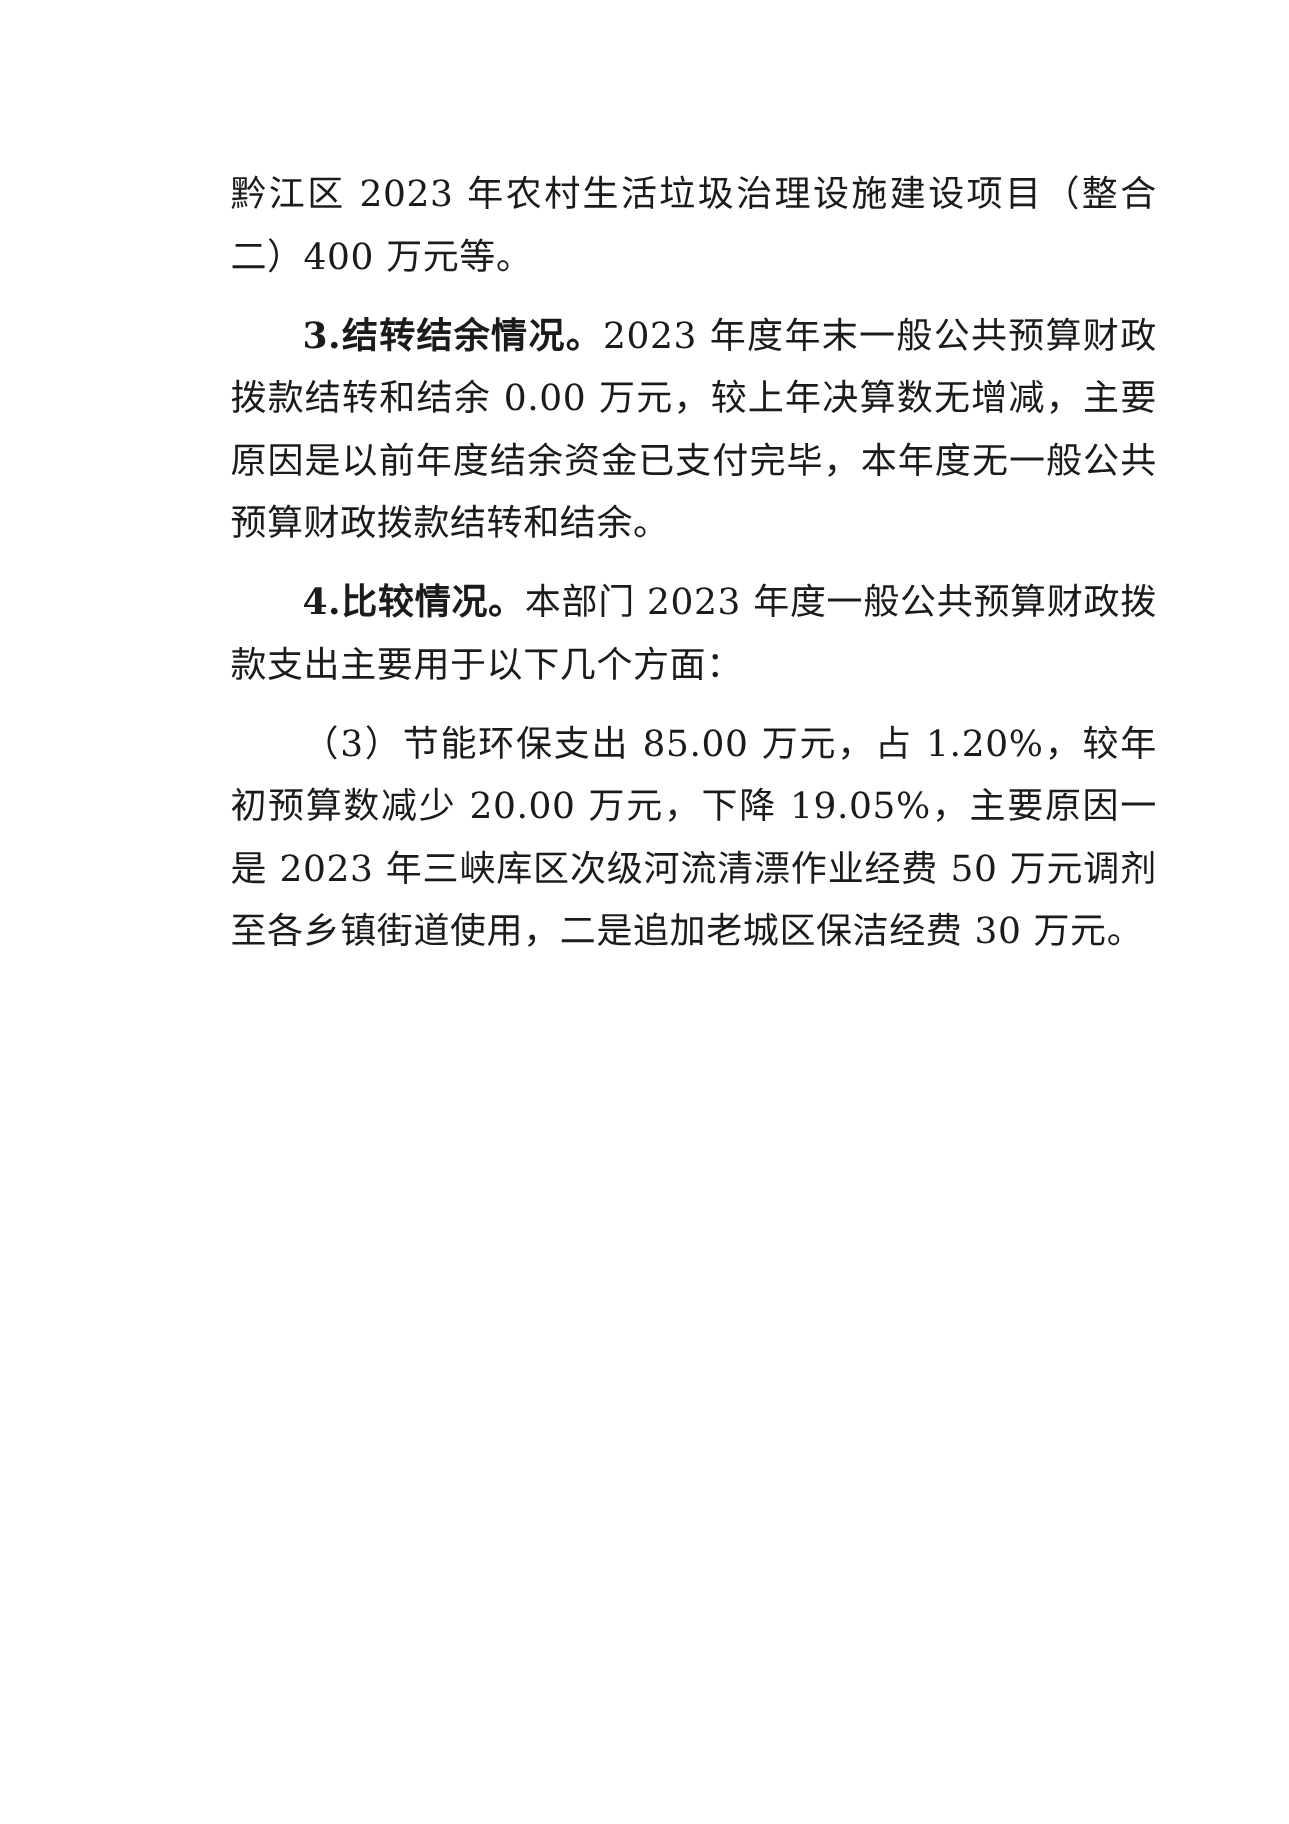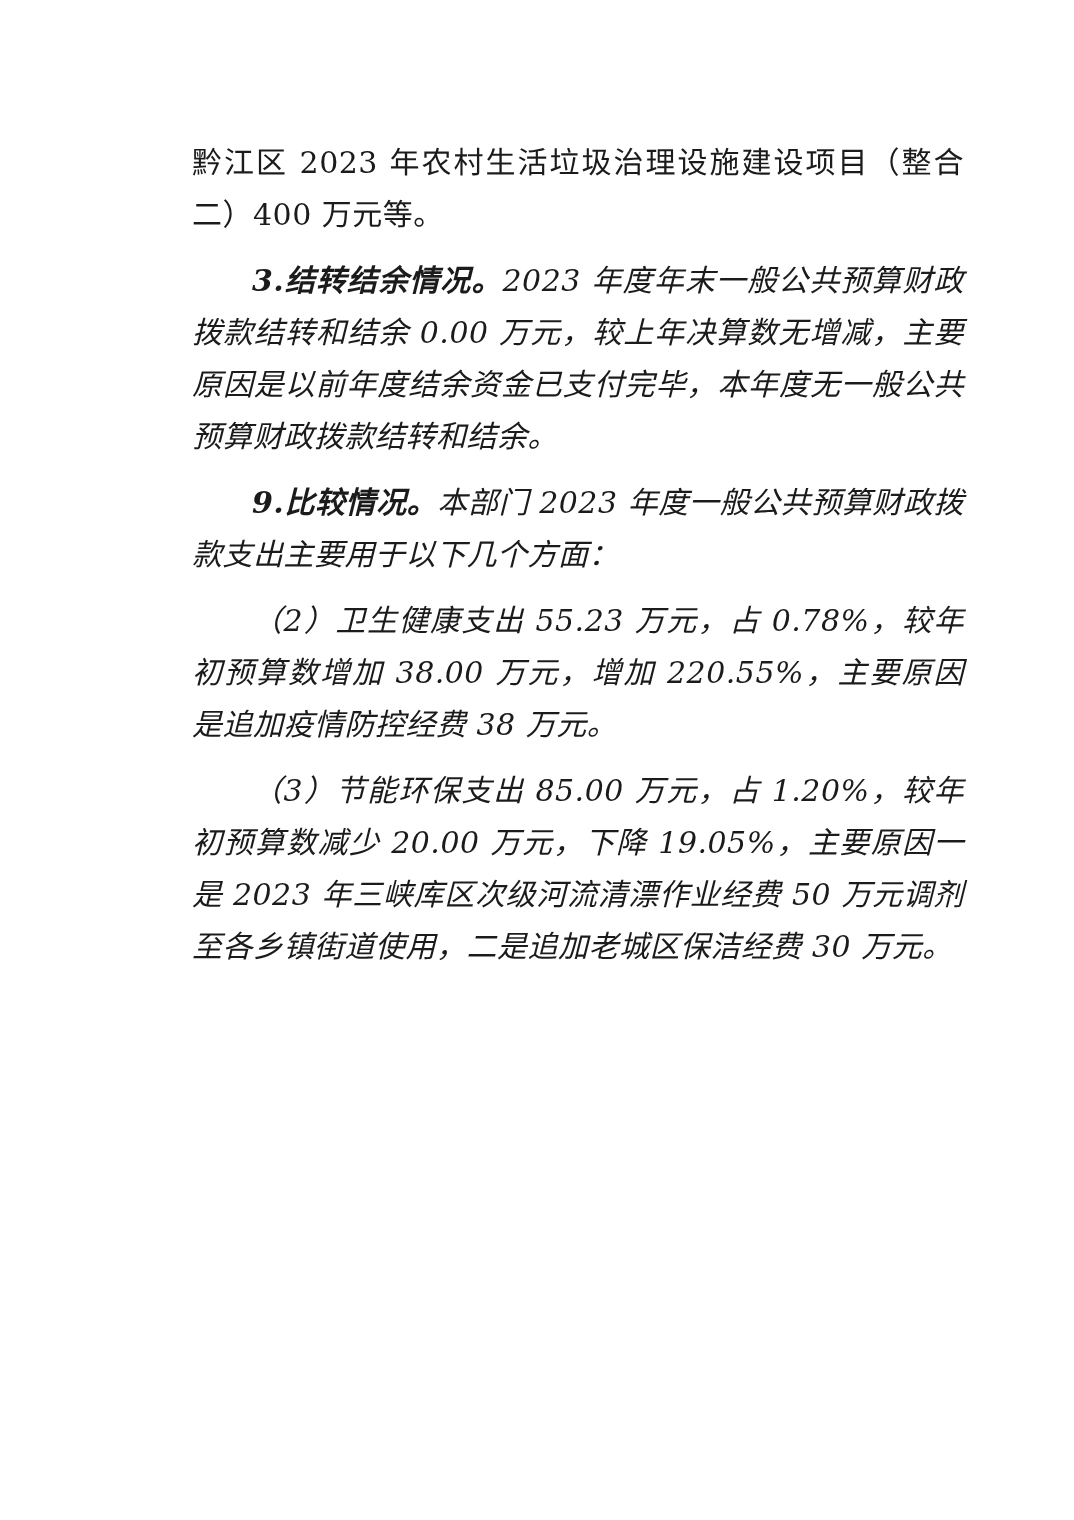--- a/index.html
+++ b/index.html
@@ -27,30 +27,28 @@
     font-size: 30px;
     line-height: 52px;
     color: #1b1b1b;
     text-align: justify;
     text-align-last: left;
     letter-spacing: 0.5px;
     word-break: break-all;
   }
   .content p.indent {
     text-indent: 60px;
-    font-style: italic;
   }
   .content .bold-run {
     font-weight: bold;
   }
 </style>
 </head>
 <body>
 
 <div class="page">
   <div class="content" id="document-body">
       <p><span class="text-run">黔江区 2023 年农村生活垃圾治理设施建设项目（整合二）400 万元等。</span></p>
       <p class="indent"><span class="bold-run">3.结转结余情况。</span><span class="text-run">2023 年度年末一般公共预算财政拨款结转和结余 0.00 万元，较上年决算数无增减，主要原因是以前年度结余资金已支付完毕，本年度无一般公共预算财政拨款结转和结余。</span></p>
-      <p class="indent"><span class="bold-run">9.比较情况。</span><span class="text-run">本部门 2023 年度一般公共预算财政拨款支出主要用于以下几个方面：</span></p>
-      <p class="indent"><span class="text-run">（2）卫生健康支出 55.23 万元，占 0.78%，较年初预算数增加 38.00 万元，增加 220.55%，主要原因是追加疫情防控经费 38 万元。</span></p>
+      <p class="indent"><span class="bold-run">4.比较情况。</span><span class="text-run">本部门 2023 年度一般公共预算财政拨款支出主要用于以下几个方面：</span></p>
       <p class="indent"><span class="text-run">（3）节能环保支出 85.00 万元，占 1.20%，较年初预算数减少 20.00 万元，下降 19.05%，主要原因一是 2023 年三峡库区次级河流清漂作业经费 50 万元调剂至各乡镇街道使用，二是追加老城区保洁经费 30 万元。</span></p>
     </div>
 </div>
 
 </body></html>

